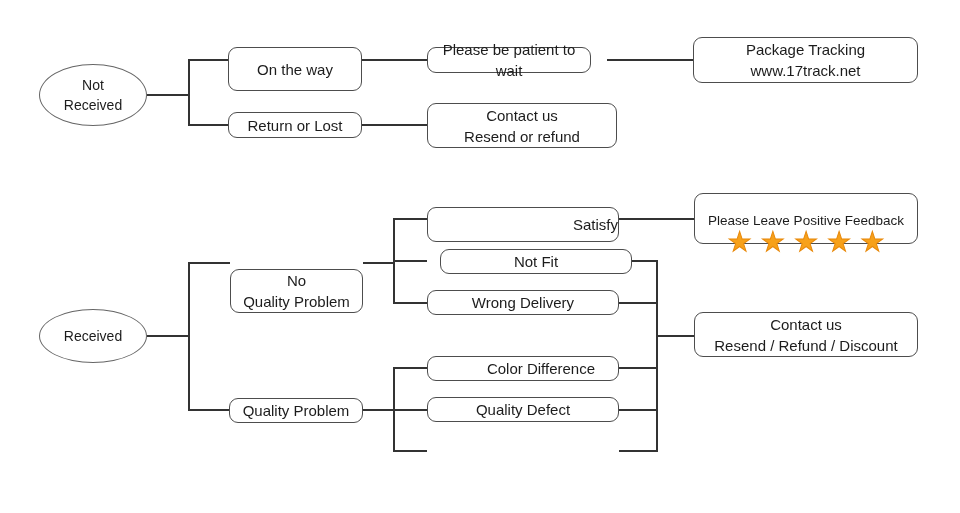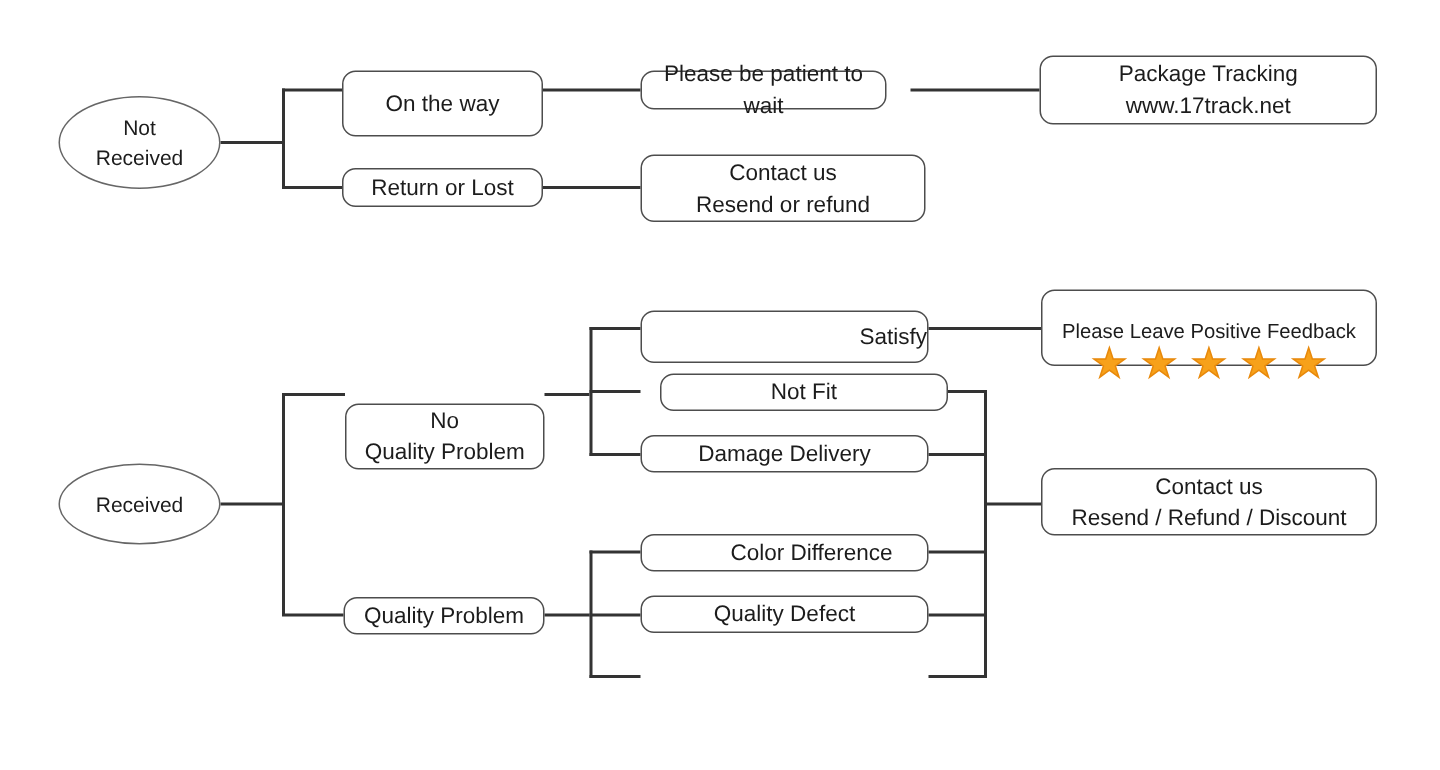--- a/index.html
+++ b/index.html
@@ -121,21 +121,21 @@
   <div class="node n-quality-problem">
     <span>Quality Problem</span>
   </div>
   <div class="node n-satisfy">
     <span>Satisfy</span>
   </div>
   <div class="node n-not-fit">
     <span>Not Fit</span>
   </div>
   <div class="node n-wrong-delivery">
-    <span>Damage Delivery</span>
+    <span>Wrong Delivery</span>
   </div>
   <div class="node n-color-difference">
     <span>Color Difference</span>
   </div>
   <div class="node n-quality-defect">
     <span>Quality Defect</span>
   </div>
 
   <div class="node n-feedback">
     <span class="fb-title">Please Leave Positive Feedback</span>

